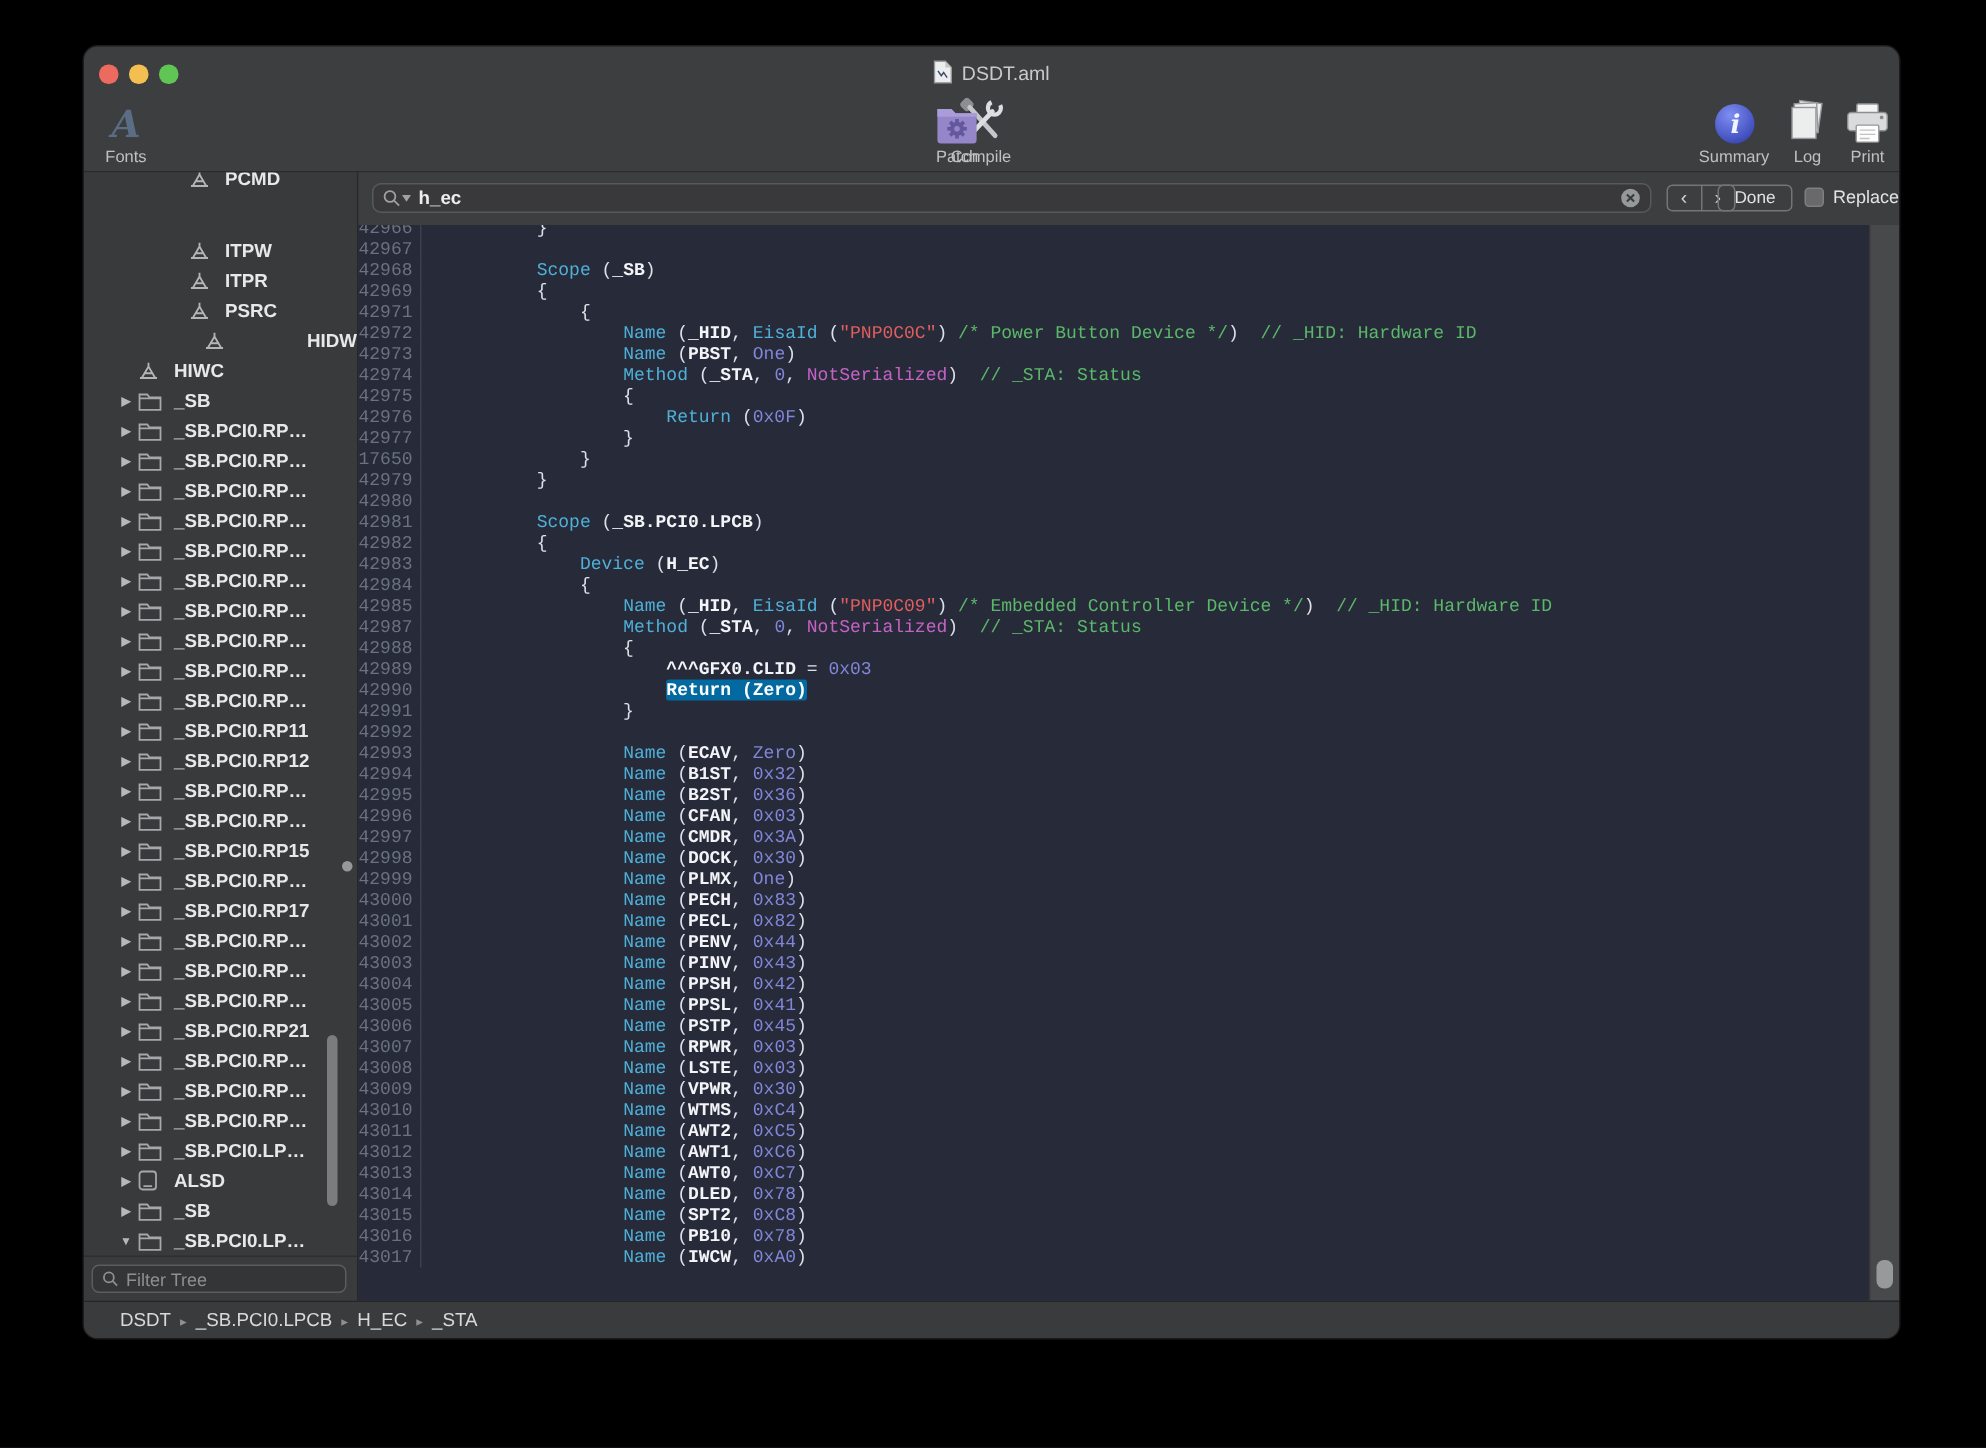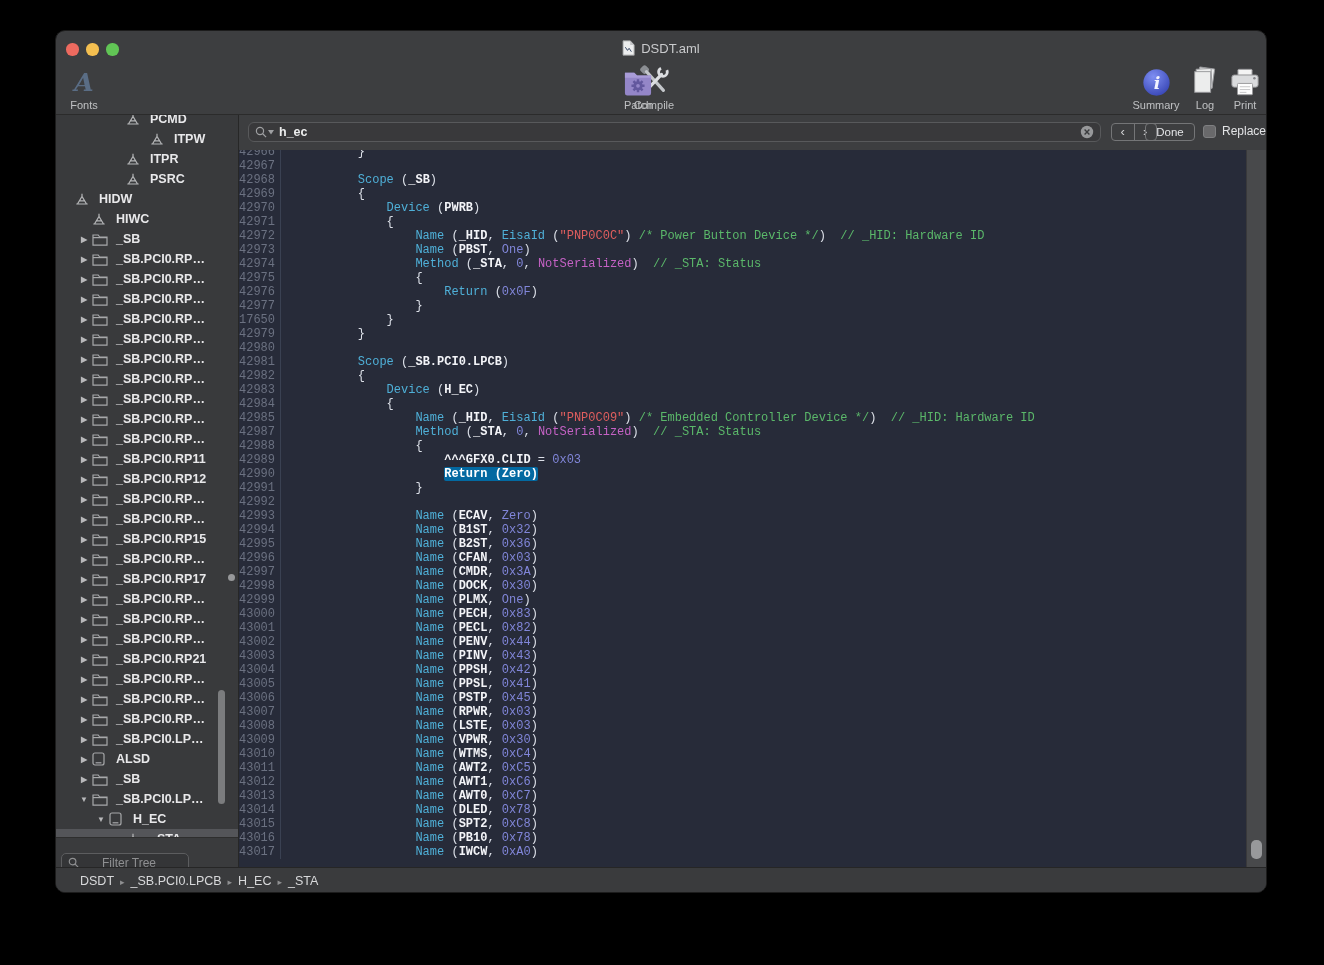--- a/index.html
+++ b/index.html
@@ -33,23 +33,23 @@
              border-right:1px solid #272727; overflow:hidden; }
   .tree { position:absolute; left:0; right:0; top:-6px; bottom:30px; overflow:hidden; }
   .trow { height:20px; display:flex; align-items:center; font-size:12.5px; font-weight:bold;
           color:#e8e8ea; white-space:nowrap; }
   .trow.selected { background:#545559; }
   .tri { width:16px; flex:none; text-align:center; font-size:8px; color:#b8b8ba; }
   .ticon { width:22px; flex:none; display:flex; align-items:center; }
   .tlabel { margin-left:2px; }
   .filterbar { position:absolute; left:0; right:0; bottom:0; height:30px;
                border-top:1px solid #2e2e2e; background:#3a3b3d; }
-  .filterfield { position:absolute; left:5px; top:15px; width:128px; height:19px;
+  .filterfield { position:absolute; left:5px; top:5px; width:170px; height:19px;
                  border:1px solid #5c5d5f; border-radius:5px; background:#343537;
-                 display:flex; align-items:center; padding-left:6px; gap:23px; }
+                 display:flex; align-items:center; padding-left:6px; gap:5px; }
   .filterfield input { background:transparent; border:none; outline:none; color:#e8e8e8;
                        font-size:12px; width:120px; font-family:"Liberation Sans",sans-serif; }
   .filterfield input::placeholder { color:#8e8f91; }
   .side-thumb { position:absolute; left:162px; top:575px; width:7px; height:114px;
                 background:#7b7c7e; border-radius:3.5px; }
   .divider-dot { position:absolute; left:172px; top:459px; width:7px; height:7px;
                  border-radius:50%; background:#97989a; }
 
   
   .main { flex:1; display:flex; flex-direction:column; min-width:0; }
@@ -203,21 +203,21 @@
         <div class="tree" id="tree">
             <div class="trow" style="padding-left: 54px;">
               <span class="tri"></span>
               <span class="ticon">
                 <svg width="14" height="14" viewBox="0 0 16 15" fill="none" stroke="#b4b5b7" stroke-width="1.4">
                   <path d="M8 1.5v3M3 13L8 4.5 13 13M5.4 9.6h5.2M1.5 13.2h13"></path>
                 </svg>
               </span>
               <span class="tlabel">PCMD</span>
             </div>
-            <div class="trow" style="padding-left: 78px;">
+            <div class="trow" style="padding-left: 54px; margin-top: 28px;">
               <span class="tri"></span>
               <span class="ticon">
                 <svg width="14" height="14" viewBox="0 0 16 15" fill="none" stroke="#b4b5b7" stroke-width="1.4">
                   <path d="M8 1.5v3M3 13L8 4.5 13 13M5.4 9.6h5.2M1.5 13.2h13"></path>
                 </svg>
               </span>
               <span class="tlabel">ITPW</span>
             </div>
             <div class="trow" style="padding-left: 54px;">
               <span class="tri"></span>
@@ -230,21 +230,21 @@
             </div>
             <div class="trow" style="padding-left: 54px;">
               <span class="tri"></span>
               <span class="ticon">
                 <svg width="14" height="14" viewBox="0 0 16 15" fill="none" stroke="#b4b5b7" stroke-width="1.4">
                   <path d="M8 1.5v3M3 13L8 4.5 13 13M5.4 9.6h5.2M1.5 13.2h13"></path>
                 </svg>
               </span>
               <span class="tlabel">PSRC</span>
             </div>
-            <div class="trow" style="padding-left: 3px;">
+            <div class="trow" style="padding-left: 20px; justify-content: space-between;">
               <span class="tri"></span>
               <span class="ticon">
                 <svg width="14" height="14" viewBox="0 0 16 15" fill="none" stroke="#b4b5b7" stroke-width="1.4">
                   <path d="M8 1.5v3M3 13L8 4.5 13 13M5.4 9.6h5.2M1.5 13.2h13"></path>
                 </svg>
               </span>
               <span class="tlabel">HIDW</span>
             </div>
             <div class="trow" style="padding-left: 20px;">
               <span class="tri"></span>
@@ -614,21 +614,20 @@
             <span class="replace-label">Replace</span>
           </div>
         </div>
 
         <div class="editor">
           <div class="codewrap" id="code">
               <div class="cl"><span class="ln">42966</span><span class="ct"><span class="tk-p">    }</span></span></div>
               <div class="cl"><span class="ln">42967</span><span class="ct"></span></div>
               <div class="cl"><span class="ln">42968</span><span class="ct"><span class="tk-p">    </span><span class="tk-k">Scope</span><span class="tk-p"> (</span><span class="tk-b">_SB</span><span class="tk-p">)</span></span></div>
               <div class="cl"><span class="ln">42969</span><span class="ct"><span class="tk-p">    {</span></span></div>
-              <div class="cl"><span class="ln">42970</span><span class="ct"><span class="tk-p">        </span><span class="tk-k">Device</span><span class="tk-p"> (</span><span class="tk-b">PWRB</span><span class="tk-p">)</span></span></div>
               <div class="cl"><span class="ln">42971</span><span class="ct"><span class="tk-p">        {</span></span></div>
               <div class="cl"><span class="ln">42972</span><span class="ct"><span class="tk-p">            </span><span class="tk-k">Name</span><span class="tk-p"> (</span><span class="tk-b">_HID</span><span class="tk-p">, </span><span class="tk-k">EisaId</span><span class="tk-p"> (</span><span class="tk-s">"PNP0C0C"</span><span class="tk-p">) </span><span class="tk-c">/* Power Button Device */</span><span class="tk-p">)  </span><span class="tk-c">// _HID: Hardware ID</span></span></div>
               <div class="cl"><span class="ln">42973</span><span class="ct"><span class="tk-p">            </span><span class="tk-k">Name</span><span class="tk-p"> (</span><span class="tk-b">PBST</span><span class="tk-p">, </span><span class="tk-n">One</span><span class="tk-p">)</span></span></div>
               <div class="cl"><span class="ln">42974</span><span class="ct"><span class="tk-p">            </span><span class="tk-k">Method</span><span class="tk-p"> (</span><span class="tk-b">_STA</span><span class="tk-p">, </span><span class="tk-n">0</span><span class="tk-p">, </span><span class="tk-m">NotSerialized</span><span class="tk-p">)  </span><span class="tk-c">// _STA: Status</span></span></div>
               <div class="cl"><span class="ln">42975</span><span class="ct"><span class="tk-p">            {</span></span></div>
               <div class="cl"><span class="ln">42976</span><span class="ct"><span class="tk-p">                </span><span class="tk-k">Return</span><span class="tk-p"> (</span><span class="tk-n">0x0F</span><span class="tk-p">)</span></span></div>
               <div class="cl"><span class="ln">42977</span><span class="ct"><span class="tk-p">            }</span></span></div>
               <div class="cl"><span class="ln">17650</span><span class="ct"><span class="tk-p">        }</span></span></div>
               <div class="cl"><span class="ln">42979</span><span class="ct"><span class="tk-p">    }</span></span></div>
               <div class="cl"><span class="ln">42980</span><span class="ct"></span></div>

